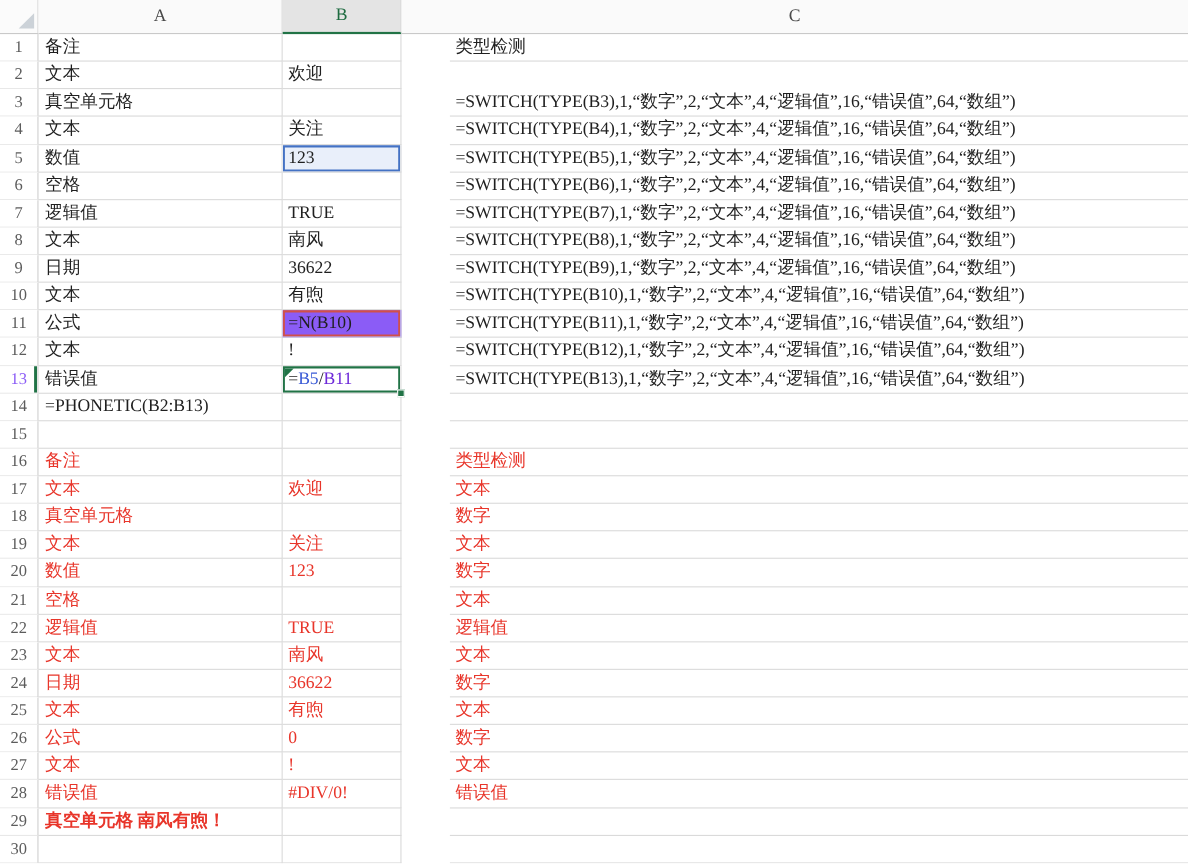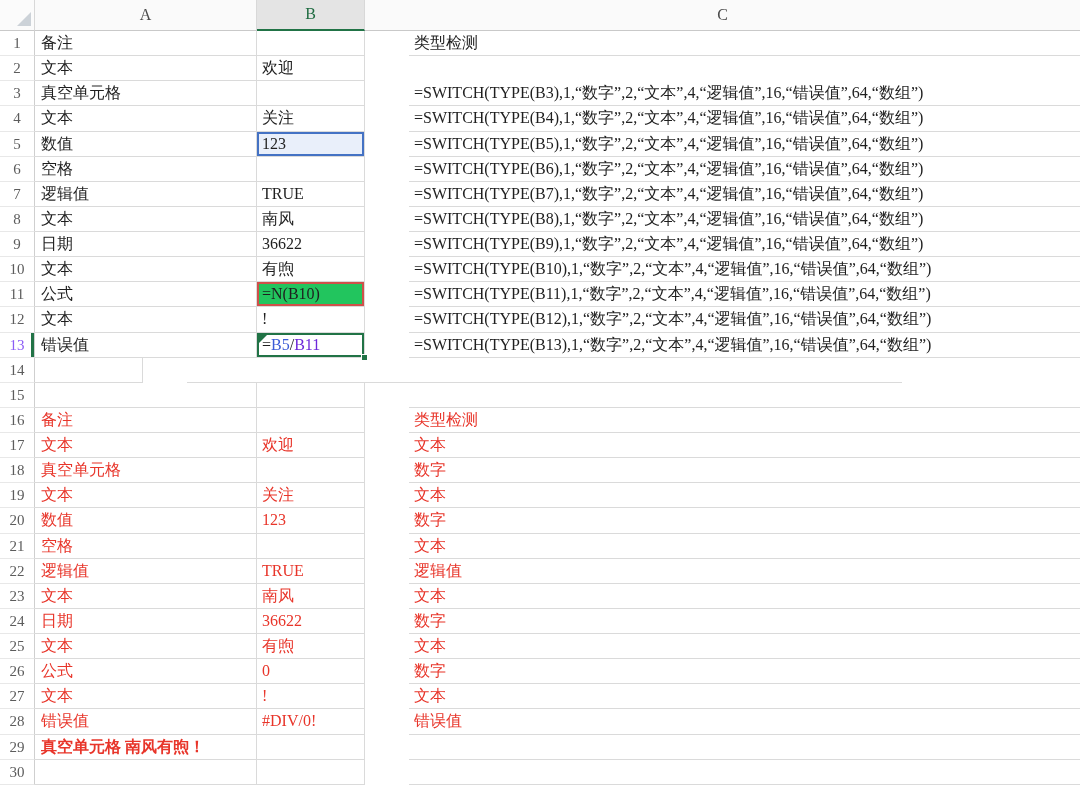--- a/index.html
+++ b/index.html
@@ -30,21 +30,21 @@
           border-right:1px solid #dadada; border-bottom:1px solid #dadada;
           white-space:nowrap; }
   .ca { width:222px; padding-left:6px; }
   .cb { width:108px; padding-left:5px; }
   .cc { width:715px; padding-left:5px; border-right:none; overflow:hidden;margin-left:44px; }
   .tr.red .cell { color:#e8352a; }
   .tr.bold .cell { font-weight:bold; }
 
   
   .ref-blue { background:#e9effa; box-shadow:inset 0 0 0 2px #4472c4; z-index:3; }
-  .ref-red  { background:#22c55e; box-shadow:inset 0 0 0 2px #d0504a; z-index:3; }
+  .ref-red  { background:#8b5cf6; box-shadow:inset 0 0 0 2px #d0504a; z-index:3; }
 
   .edit-cell { box-shadow:inset 0 0 0 2px #217346; background:#fff; z-index:4; }
   .edit-cell .fpart-blue { color:#3b5bd6; }
   .edit-cell .fpart-red  { color:#6d28d9; }
   .corner-ind { position:absolute; left:2px; top:2px; width:0; height:0;
                 border-top:8px solid #217346; border-right:8px solid transparent; z-index:5; }
   .fill-handle { position:absolute; right:-4px; bottom:-4px; width:7px; height:7px;
                  background:#217346; border:1px solid #fff; z-index:7; }
 </style>
 </head>
@@ -132,20 +132,21 @@
         <div class="cell cc">=SWITCH(TYPE(B12),1,“数字”,2,“文本”,4,“逻辑值”,16,“错误值”,64,“数组”)</div>
       </div>
       <div class="tr activeRow">
         <div class="rn">13</div>
         <div class="cell ca">错误值</div>
         <div class="cell cb edit-cell"><span class="corner-ind"></span><span>=</span><span class="fpart-blue">B5</span><span>/</span><span class="fpart-red">B11</span><span class="fill-handle"></span></div>
         <div class="cell cc">=SWITCH(TYPE(B13),1,“数字”,2,“文本”,4,“逻辑值”,16,“错误值”,64,“数组”)</div>
       </div>
       <div class="tr">
         <div class="rn">14</div>
+        <div class="cell ca">=PHONETIC(B2:B13)</div>
         <div class="cell cb"></div>
         <div class="cell cc"></div>
       </div>
       <div class="tr">
         <div class="rn">15</div>
         <div class="cell ca"></div>
         <div class="cell cb"></div>
         <div class="cell cc"></div>
       </div>
       <div class="tr red">

